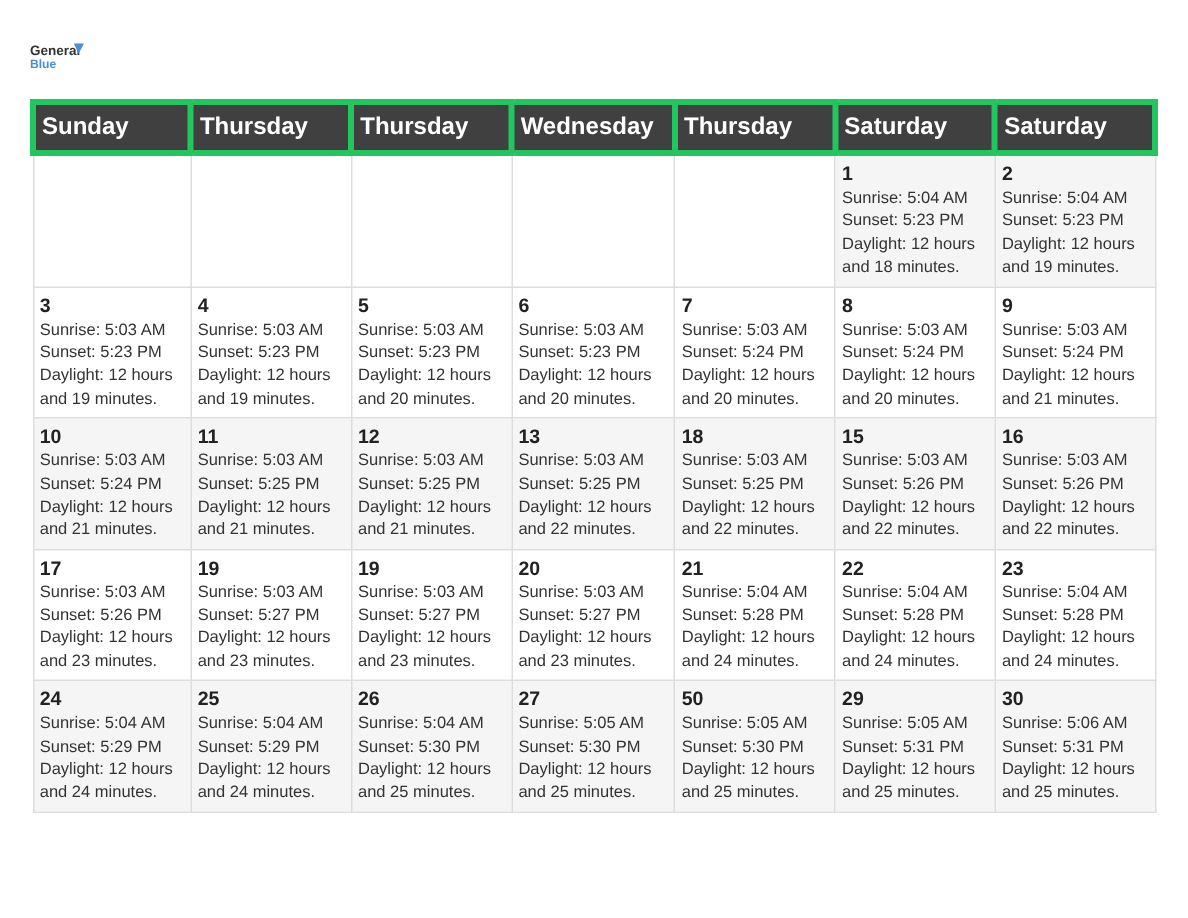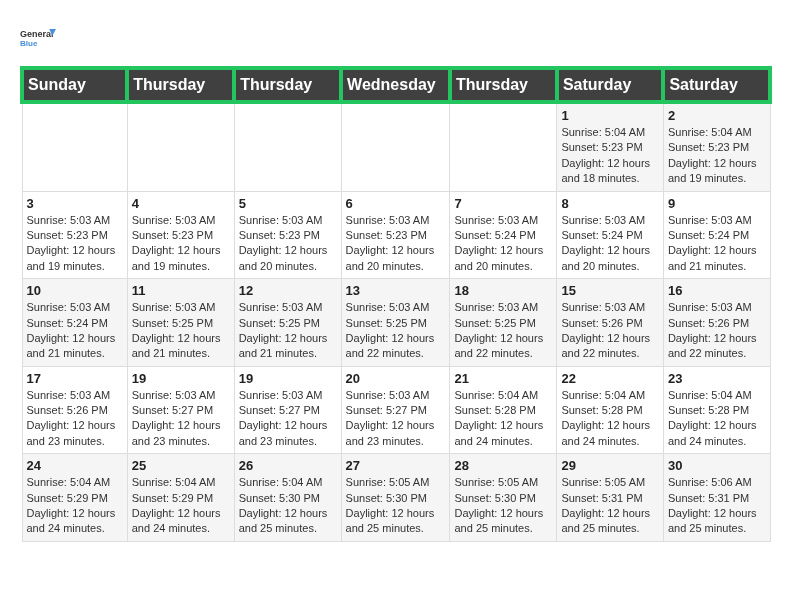--- a/index.html
+++ b/index.html
@@ -301,21 +301,21 @@
 and 25 minutes.</div>
         </td>
         <td>
           <span class="day-num">27</span>
           <div class="day-info" style="white-space: pre-line;">Sunrise: 5:05 AM
 Sunset: 5:30 PM
 Daylight: 12 hours
 and 25 minutes.</div>
         </td>
         <td>
-          <span class="day-num">28</span>
+          <span class="day-num">50</span>
           <div class="day-info" style="white-space: pre-line;">Sunrise: 5:05 AM
 Sunset: 5:30 PM
 Daylight: 12 hours
 and 25 minutes.</div>
         </td>
         <td>
           <span class="day-num">29</span>
           <div class="day-info" style="white-space: pre-line;">Sunrise: 5:05 AM
 Sunset: 5:31 PM
 Daylight: 12 hours

